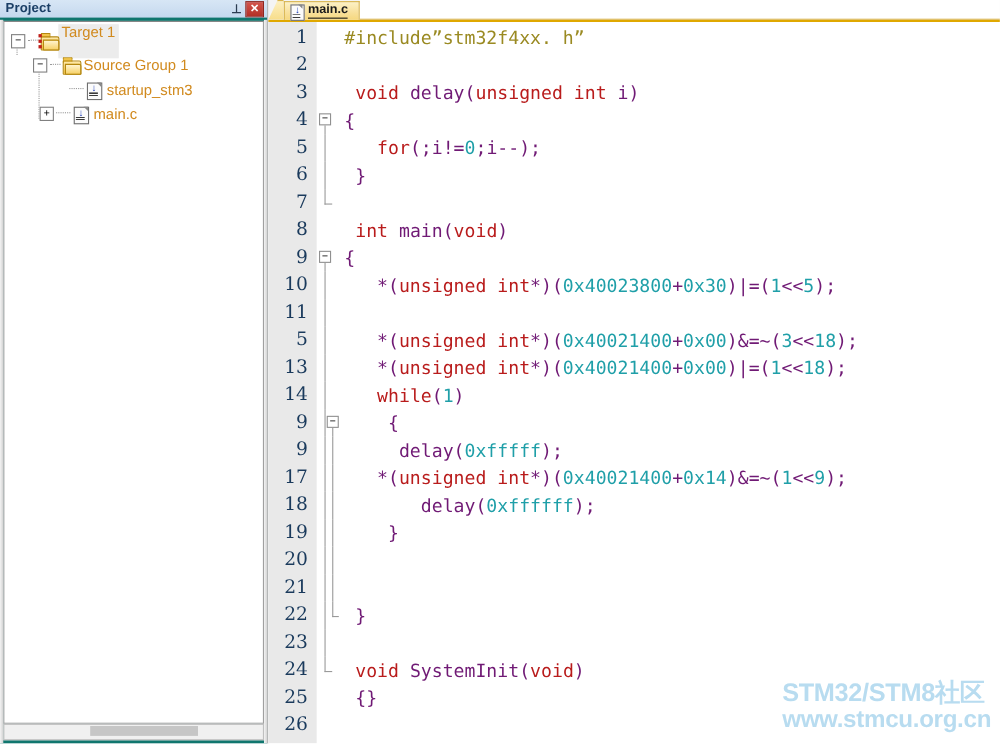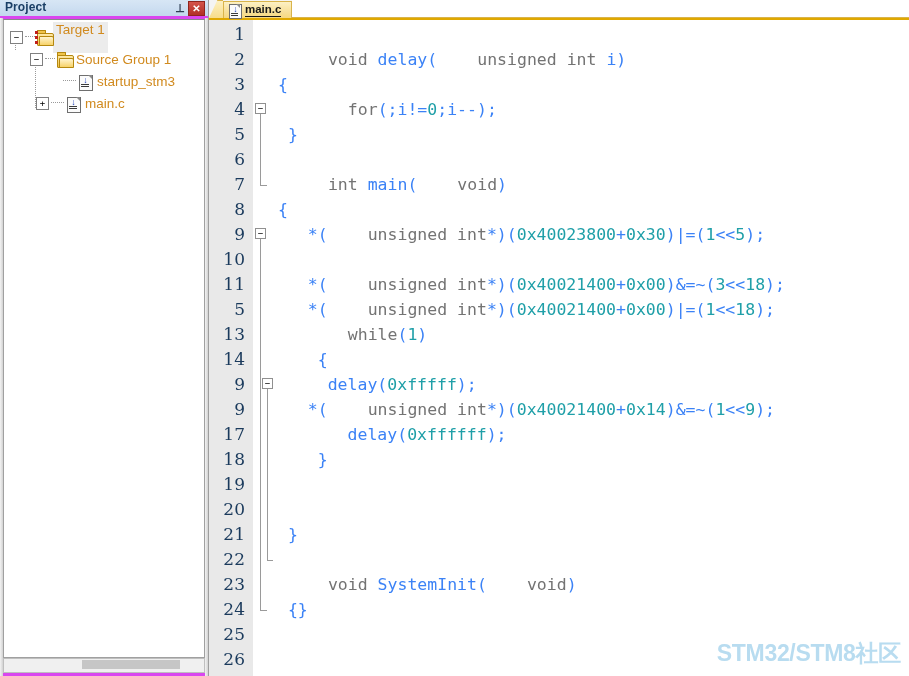--- a/index.html
+++ b/index.html
@@ -19,23 +19,23 @@
   #app {
     position: absolute;
     left: 0; top: 0;
     width: 909px; height: 676px;
     display: flex;
     background: #ffffff;
   }
 
   
   #project-panel {
-    width: 208px;
+    width: 243px;
     height: 676px;
-    background: #d946ef;
+    background: #0f766e;
     display: flex;
     flex-direction: column;
     position: relative;
     box-sizing: border-box;
   }
   #project-titlebar {
     height: 16px;
     background: linear-gradient(to bottom, #d7e6f5 0%, #cfe0f2 45%, #c3d8ee 100%);
     display: flex;
     align-items: center;
@@ -344,24 +344,24 @@
     font-size: 16.5px;
     white-space: pre;
     color: #000000;
     padding-left: 6px;
     box-sizing: border-box;
   }
   .fm {
     height: 25px;
     position: relative;
   }
-  .kw  { color: #737373; margin-left: 40px; }
+  .kw  { color: #b91c1c; }
   .num { color: #1f9fa8; }
   .pre { color: #9a8a22; }
-  .pun { color: #3b82f6; }
+  .pun { color: #701a75; }
 
   
   .fold-box {
     position: absolute;
     left: 2px; top: 6px;
     width: 11px; height: 11px;
     border: 1px solid #909090;
     background: #ffffff;
     font-family: "DejaVu Sans Mono", monospace;
     font-size: 9px;
@@ -619,20 +619,21 @@
             <span class="fold-bar"></span>
           </div>
           <div class="fm">
             <span class="fold-end"></span>
           </div>
           <div class="fm"></div>
           <div class="fm"></div>
           <div class="fm"></div>
         </div>
       <div id="code-lines">
+          <div class="cl"><span class="pre">#include</span><span class="pre">”</span><span class="pre">stm32f4xx. h</span><span class="pre">”</span></div>
           <div class="cl">&nbsp;</div>
           <div class="cl"><span class="pun"> </span><span class="kw">void</span><span class="pun"> delay(</span><span class="kw">unsigned int</span><span class="pun"> i)</span></div>
           <div class="cl"><span class="pun">{</span></div>
           <div class="cl"><span class="pun">   </span><span class="kw">for</span><span class="pun">(;i!=</span><span class="num">0</span><span class="pun">;i--);</span></div>
           <div class="cl"><span class="pun"> }</span></div>
           <div class="cl">&nbsp;</div>
           <div class="cl"><span class="pun"> </span><span class="kw">int</span><span class="pun"> main(</span><span class="kw">void</span><span class="pun">)</span></div>
           <div class="cl"><span class="pun">{</span></div>
           <div class="cl"><span class="pun">   *(</span><span class="kw">unsigned int</span><span class="pun">*)(</span><span class="num">0x40023800</span><span class="pun">+</span><span class="num">0x30</span><span class="pun">)|=(</span><span class="num">1</span><span class="pun">&lt;&lt;</span><span class="num">5</span><span class="pun">);</span></div>
           <div class="cl">&nbsp;</div>
@@ -648,17 +649,18 @@
           <div class="cl">&nbsp;</div>
           <div class="cl"><span class="pun"> }</span></div>
           <div class="cl">&nbsp;</div>
           <div class="cl"><span class="pun"> </span><span class="kw">void</span><span class="pun"> SystemInit(</span><span class="kw">void</span><span class="pun">)</span></div>
           <div class="cl"><span class="pun"> {}</span></div>
           <div class="cl">&nbsp;</div>
         </div>
 
       <div id="watermark">
         <div id="wm1">STM32/STM8社区</div>
+        <div id="wm2">www.stmcu.org.cn</div>
       </div>
     </div>
 
   </div>
 </div>
 
 </body></html>

